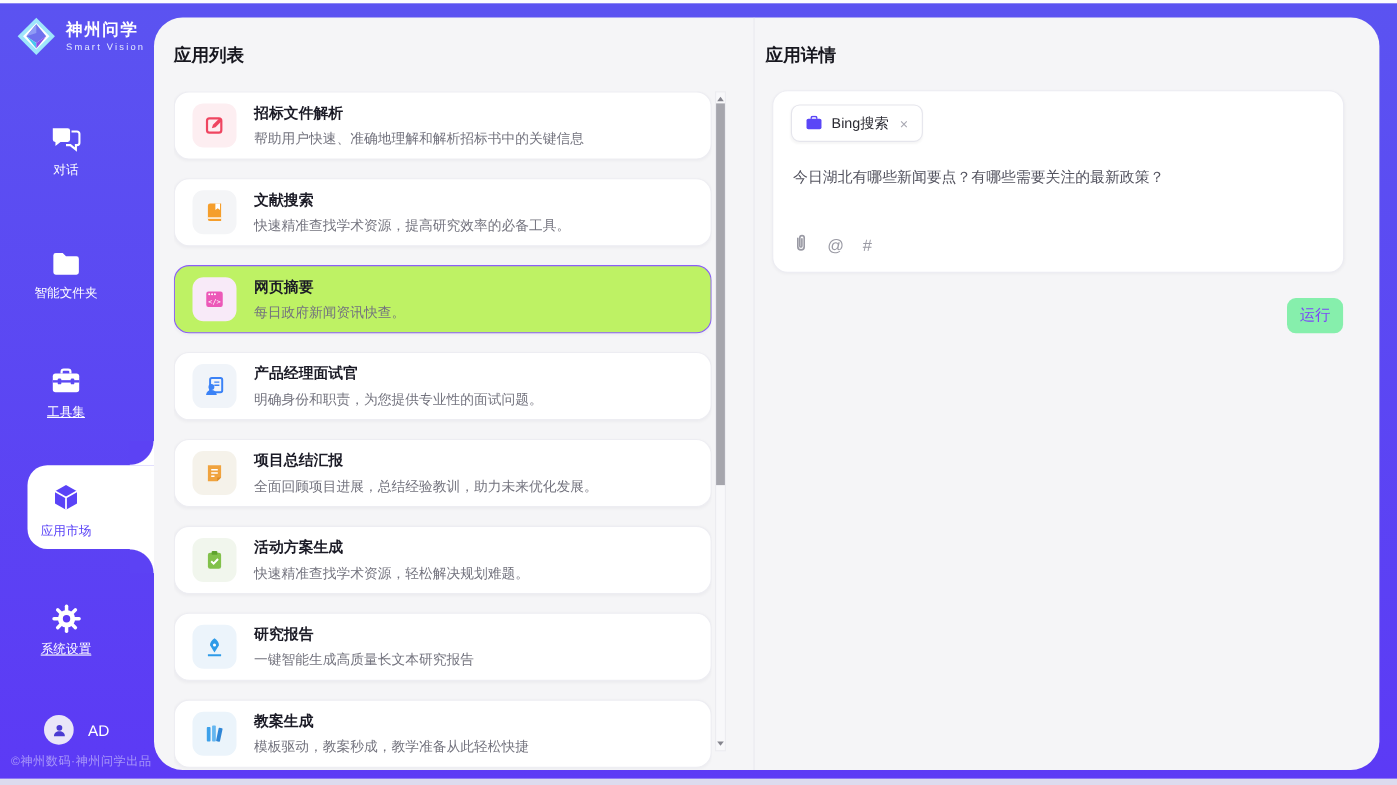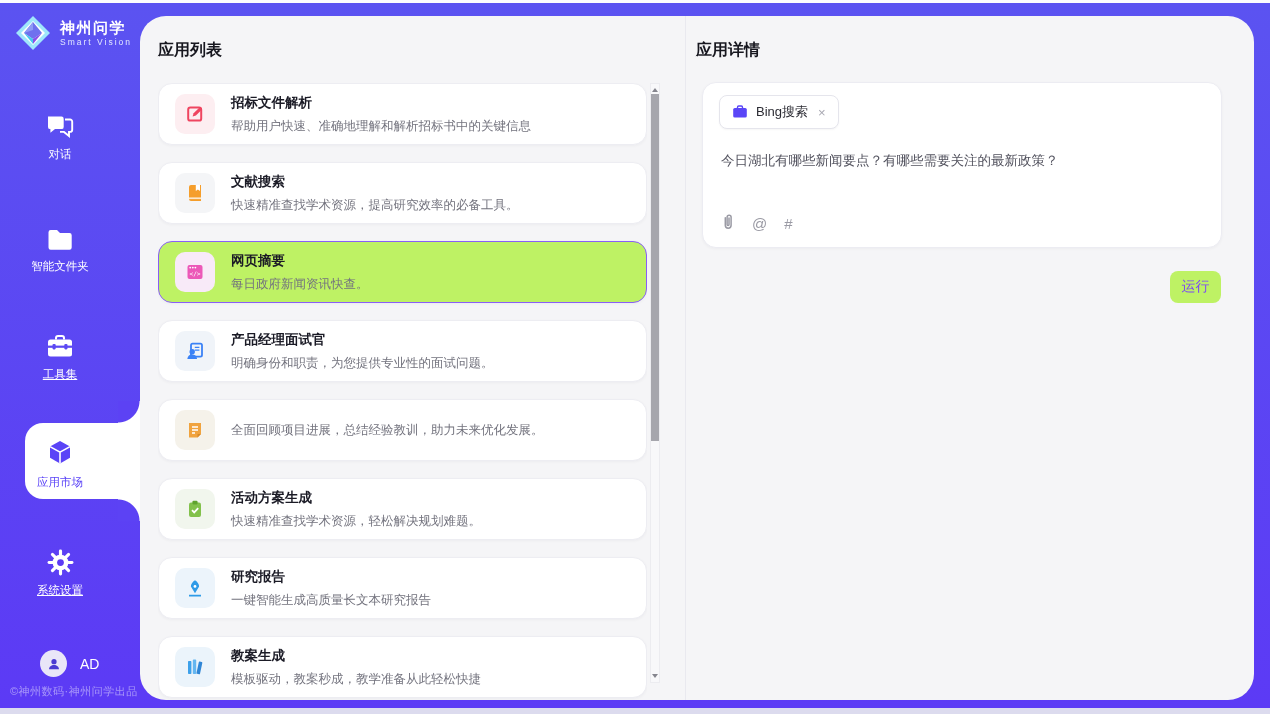--- a/index.html
+++ b/index.html
@@ -60,21 +60,21 @@
         border:1px solid #ececf2;border-radius:14px;box-shadow:0 1px 3px rgba(25,25,60,.04);cursor:text;}
   .chip{position:absolute;left:16px;top:12px;height:32px;display:inline-flex;align-items:center;gap:8px;
         padding:0 12px;border:1px solid #e5e5ec;border-radius:8px;background:#fff;
         box-shadow:0 1px 2px rgba(0,0,0,.04);cursor:pointer;}
   .chip-label{font-size:13px;color:#2b2b33;}
   .chip-close{font-size:13px;color:#a8a8b2;margin-left:2px;cursor:pointer;}
   .query{position:absolute;left:18px;top:68px;right:18px;font-size:13.5px;color:#52525e;line-height:19px;}
   .composer-icons{position:absolute;left:18px;bottom:13px;display:flex;align-items:center;gap:17px;
         color:#9a9aa4;font-size:15px;}
   .composer-icons span{cursor:pointer;}
-  .run-btn{position:absolute;right:33px;top:255px;width:51px;height:32px;background:#bef264;color:#7b49f6;
+  .run-btn{position:absolute;right:33px;top:255px;width:51px;height:32px;background:#86efac;color:#7b49f6;
         font-size:14px;border:none;border-radius:8px;display:flex;align-items:center;justify-content:center;
         cursor:pointer;}
 </style>
 </head>
 <body>
 
 <div class="stage">
   <div class="canvas">
 
     <div class="sidebar">
@@ -231,20 +231,21 @@
 
         <div class="card">
           <div class="card-icon" style="background:#f5f2ea;">
             <svg width="20" height="20" viewBox="0 0 20 20">
               <path d="M4 3h12v11l-3.5 3.5H4z" fill="#f0a33e"></path>
               <path d="M7 7h6M7 10h6M7 13h3" stroke="#ffffff" stroke-width="1.3"></path>
               <path d="M16 14h-3.5v3.5z" fill="#d98a26"></path>
             </svg>
           </div>
           <div>
+            <div class="card-title">项目总结汇报</div>
             <div class="card-desc">全面回顾项目进展，总结经验教训，助力未来优化发展。</div>
           </div>
         </div>
 
         <div class="card">
           <div class="card-icon" style="background:#f1f6ed;">
             <svg width="20" height="20" viewBox="0 0 20 20">
               <rect x="4" y="3.5" width="12" height="14.5" rx="2" fill="#82c14b"></rect>
               <rect x="7.4" y="1.8" width="5.2" height="3.6" rx="1.1" fill="#5fa32e"></rect>
               <path d="M7 11.2l2.2 2.2 4-4.2" stroke="#ffffff" stroke-width="1.8" fill="none"></path>

